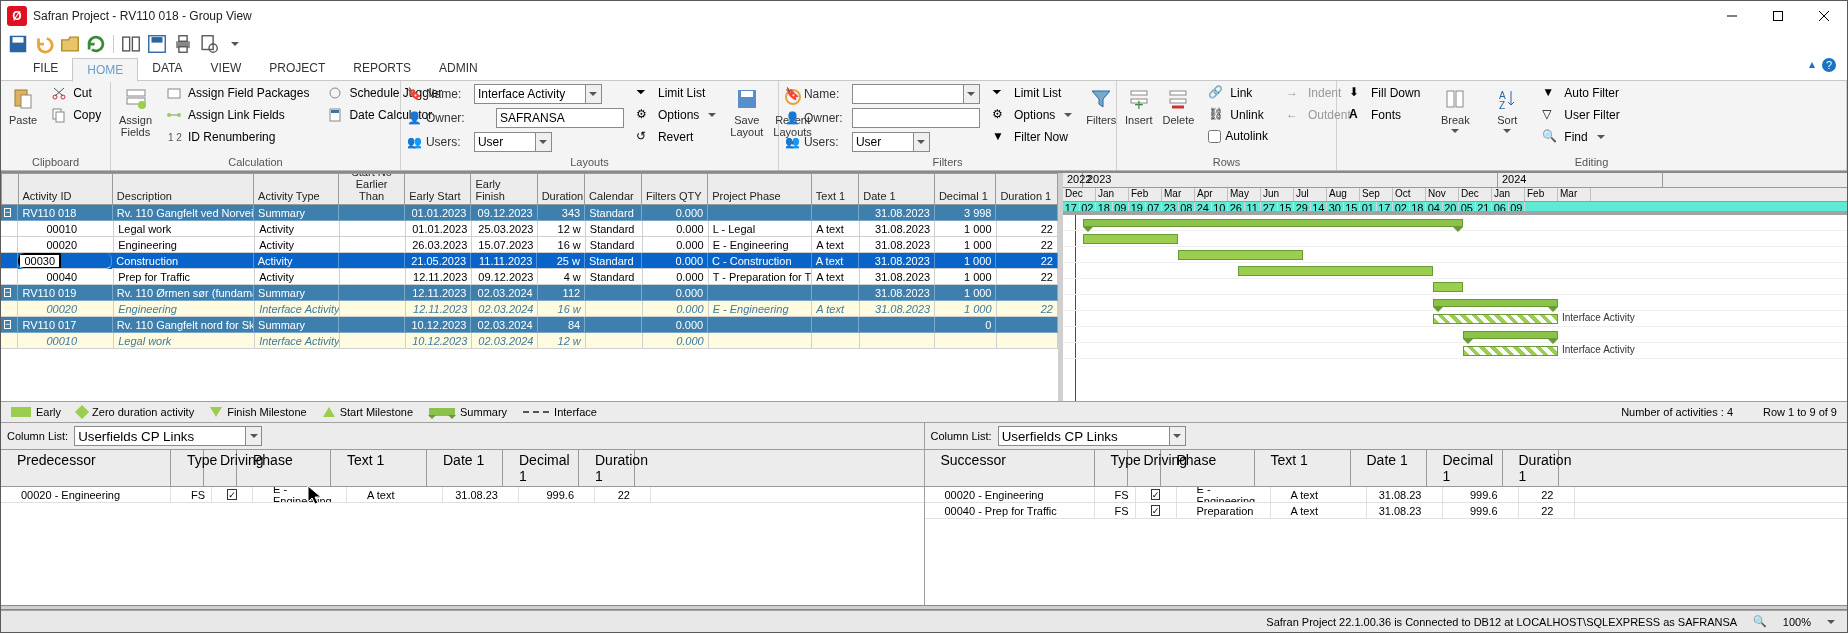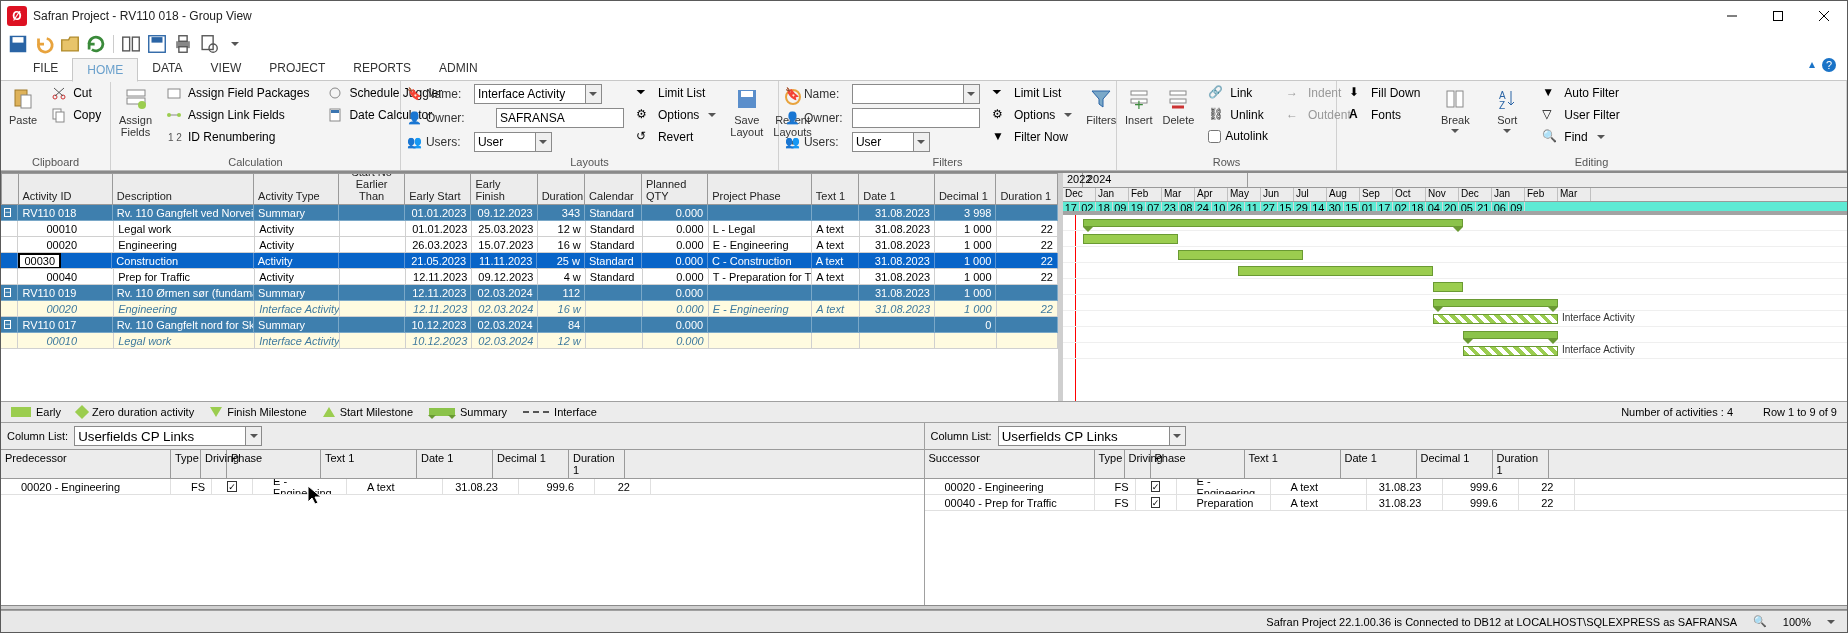--- a/index.html
+++ b/index.html
@@ -118,21 +118,21 @@
 .leg-sum::before{left:-1px;} .leg-sum::after{right:-1px;}
 .leg-if { width:26px; height:2px; border-top:2px dashed #555; }
 .legend-right { margin-left:auto; display:flex; gap:30px; }
 
 
 .links-area { flex:1; display:flex; }
 .link-panel { flex:1; display:flex; flex-direction:column; border-right:1px solid #a0a0a0; background:#ececec; }
 .link-panel:last-child { border-right:none; }
 .lp-top { display:flex; align-items:center; gap:6px; padding:3px 6px; font-size:11px; }
 .lp-head { display:flex; background:#ececec; border-top:1px solid #9a9a9a; border-bottom:1px solid #9a9a9a; }
-.lp-head .h { border-right:1px solid #9a9a9a; font-size:11px; padding:2px 4px; }
+.lp-head .h { border-right:1px solid #9a9a9a; font-size:14px; padding:2px 16px; }
 .lp-body { flex:1; background:#fff; overflow:auto; font-size:11px; }
 .lp-row { display:flex; height:16px; border-bottom:1px solid #e0e0e0; }
 .lp-row .c { border-right:1px solid #e0e0e0; padding:0 20px; display:flex; align-items:center; overflow:hidden; }
 .chk { width:11px; height:11px; border:1px solid #333; display:inline-flex; align-items:center; justify-content:center; }
 .chk::after { content:"✓"; font-size:9px; }
 
 .lw0{width:170px;} .lw1{width:30px;} .lw2{width:26px; justify-content:center;} .lw3{width:94px;} .lw4{width:96px;} .lw5{width:76px;} .lw6{width:76px;} .lw7{width:56px;}
 
 
 .statusbar { height:22px; background:#e8e8e8; border-top:1px solid #a0a0a0; display:flex; align-items:center; justify-content:flex-end; padding:0 12px; font-size:11px; gap:16px; }
@@ -552,21 +552,21 @@
         <div class="grid-head" id="grid-head">
             <div class="col c0"></div>
             <div class="col c1">Activity ID</div>
             <div class="col c2">Description</div>
             <div class="col c3">Activity Type</div>
             <div class="col c4" style="text-align: center;">Start No Earlier Than</div>
             <div class="col c5">Early Start</div>
             <div class="col c6">Early Finish</div>
             <div class="col c7">Duration</div>
             <div class="col c8">Calendar</div>
-            <div class="col c9">Planned QTY</div>
+            <div class="col c9">Filters QTY</div>
             <div class="col c10">Project Phase</div>
             <div class="col c11">Text 1</div>
             <div class="col c12">Date 1</div>
             <div class="col c13">Decimal 1</div>
             <div class="col c14">Duration 1</div>
           </div>
         <div class="grid-body" id="grid-body">
             <div class="row sum">
               <div class="cell c0">
                 <span class="out">−</span>
@@ -615,21 +615,21 @@
               <div class="cell c8">Standard</div>
               <div class="cell c9 tr">0.000</div>
               <div class="cell c10">E - Engineering</div>
               <div class="cell c11">A text</div>
               <div class="cell c12 tr">31.08.2023</div>
               <div class="cell c13 tr">1 000</div>
               <div class="cell c14 tr">22</div>
             </div>
             <div class="row sel">
               <div class="cell c0"></div>
-              <div class="cell c1" style="padding: 0px;">
+              <div class="cell c1" style="padding: 0px; border-radius: 6px;">
                 <div class="inputbox">00030</div>
               </div>
               <div class="cell c2">Construction</div>
               <div class="cell c3">Activity</div>
               <div class="cell c4"></div>
               <div class="cell c5 tr">21.05.2023</div>
               <div class="cell c6 tr">11.11.2023</div>
               <div class="cell c7 tr">25 w</div>
               <div class="cell c8">Standard</div>
               <div class="cell c9 tr">0.000</div>
@@ -727,20 +727,21 @@
               <div class="cell c12 tr"></div>
               <div class="cell c13 tr"></div>
               <div class="cell c14 tr"></div>
             </div>
           </div>
       </div>
 
       <div class="grid-right">
         <div class="tl-head-y" id="tl-y">
             <div class="y" style="width: 20px;">2022</div>
+            <div class="y" style="width: 415px;">2023</div>
             <div class="y" style="width: 165px;">2024</div>
           </div>
         <div class="tl-head-m" id="tl-m">
             <div class="m">Dec</div>
             <div class="m">Jan</div>
             <div class="m">Feb</div>
             <div class="m">Mar</div>
             <div class="m">Apr</div>
             <div class="m">May</div>
             <div class="m">Jun</div>

